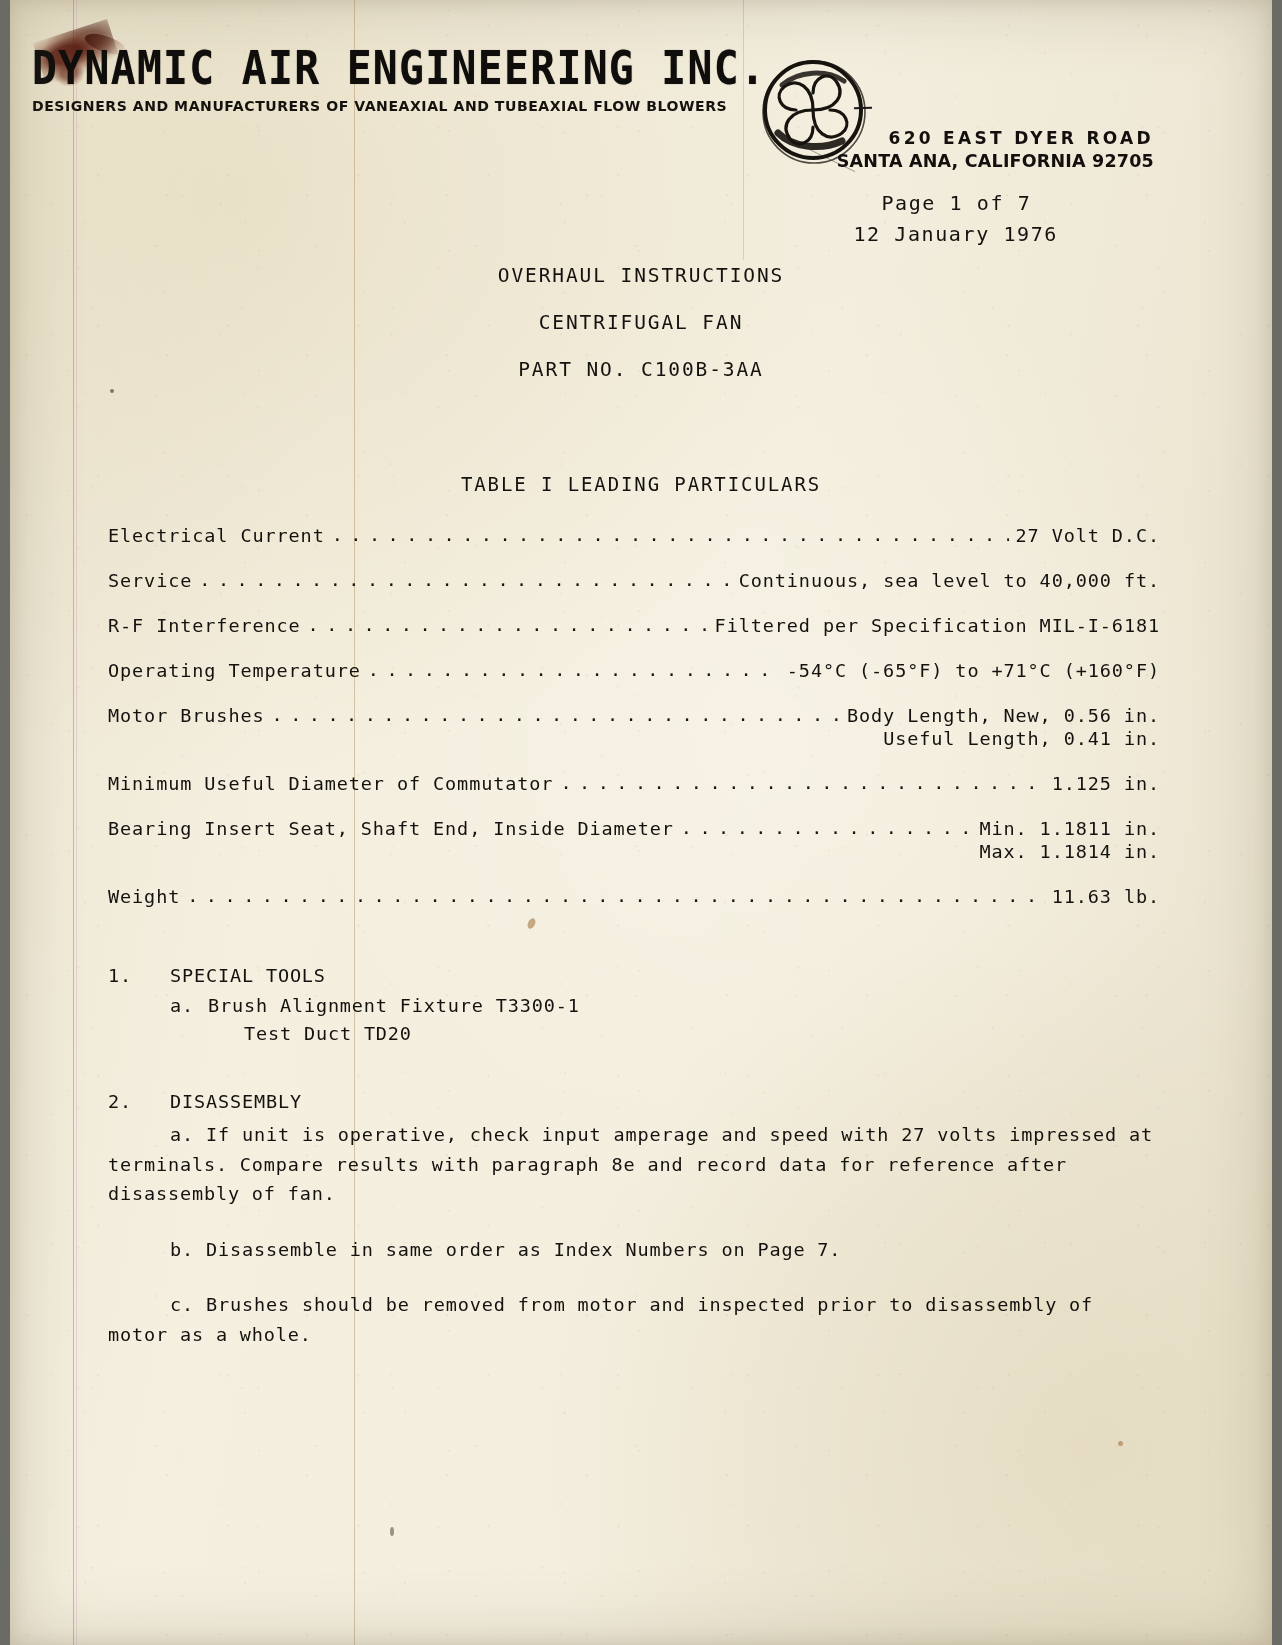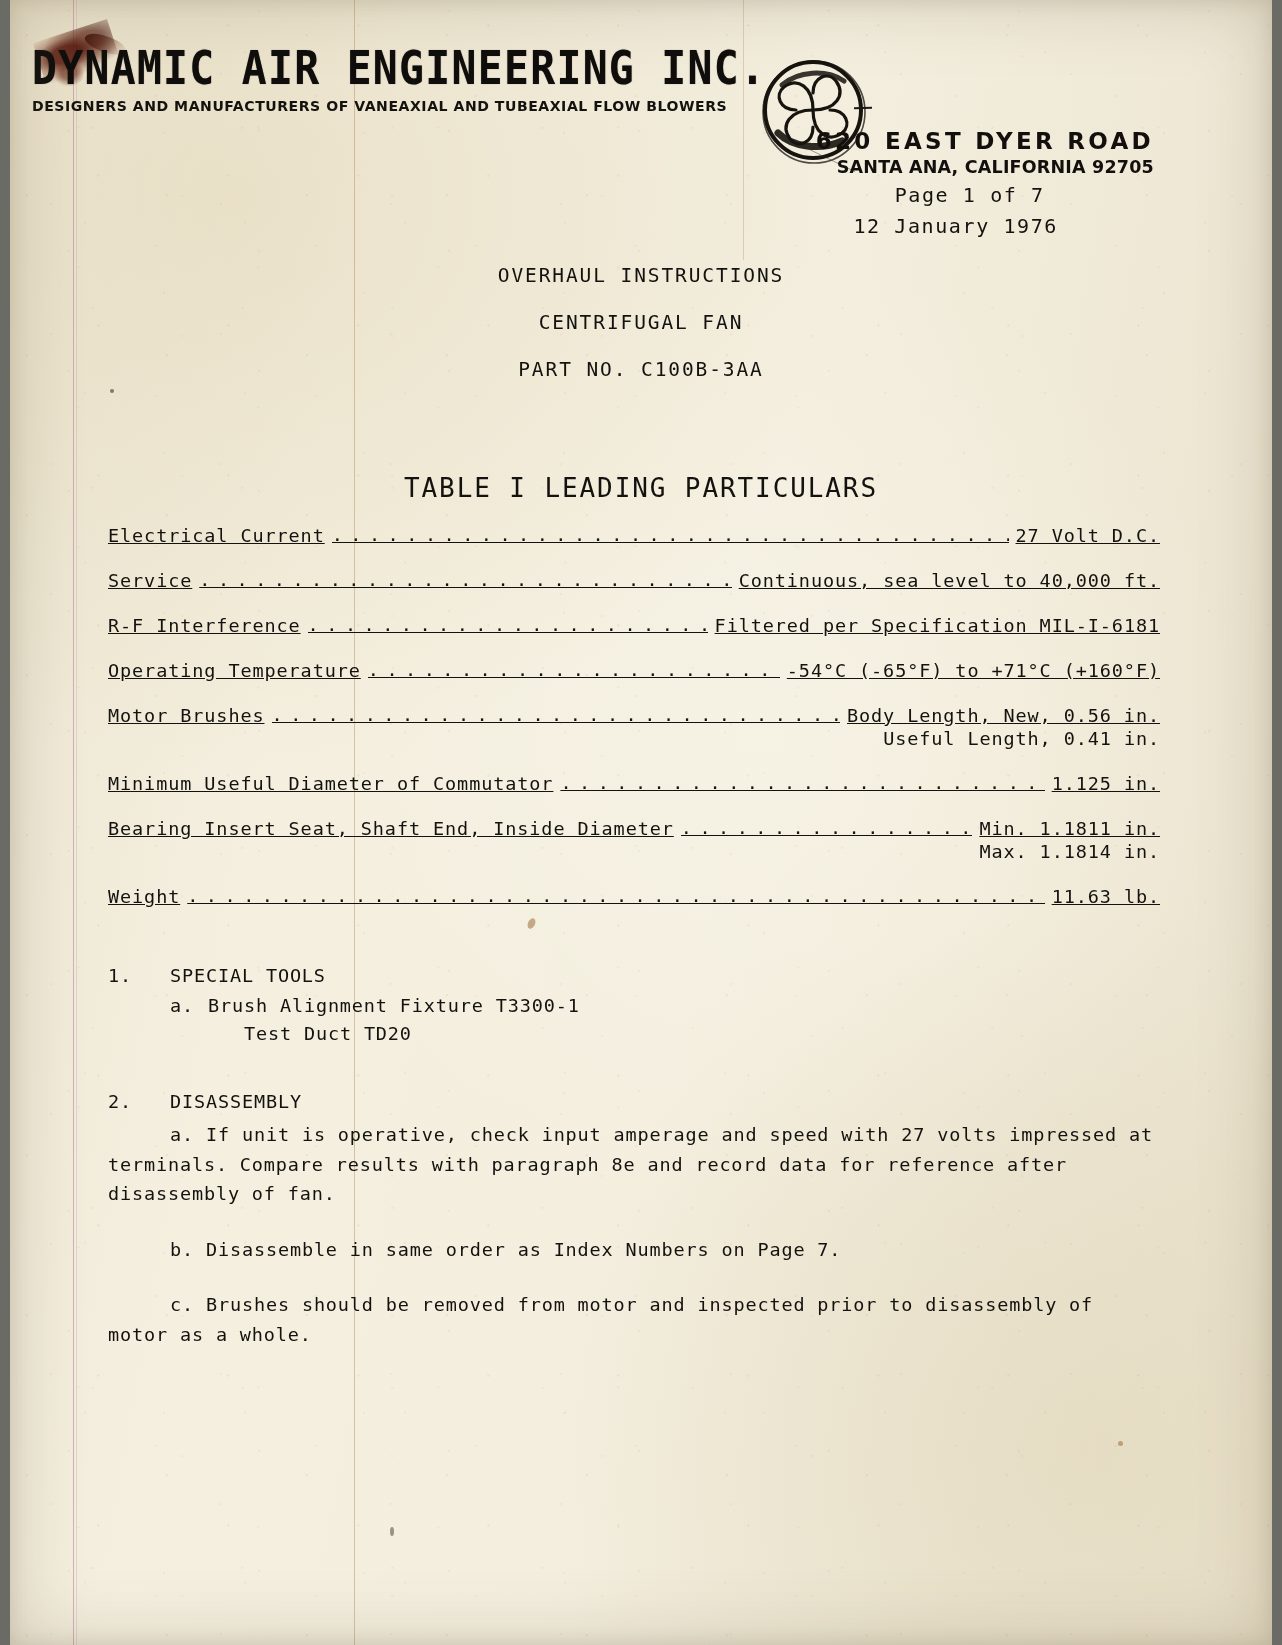--- a/index.html
+++ b/index.html
@@ -147,37 +147,37 @@
   
   .address {
     position: absolute;
     right: 118px;
     top: 128px;
     text-align: right;
     font-family: "DejaVu Sans", "Liberation Sans", sans-serif;
     color: #120f0d;
   }
   .addr-line1 {
-    font-size: 23px;
+    font-size: 17px;
     font-weight: 700;
     letter-spacing: 3.3px;
     white-space: nowrap;
   }
   .addr-line2 {
     margin-top: 3px;
     font-size: 17.5px;
     font-weight: 700;
     letter-spacing: .2px;
     white-space: nowrap;
   }
   .pageinfo {
     position: absolute;
     right: 214px;
-    top: 180px;
-    text-align: center;
+    top: 188px;
+    text-align: left;
     font-size: 20px;
     line-height: 31px;
     letter-spacing: 1.6px;
     white-space: nowrap;
   }
   .pageinfo .dateline { margin-left: -28px; }
 
   
   .titleblock {
     position: absolute;
@@ -187,41 +187,40 @@
     font-size: 19.5px;
     line-height: 47px;
     letter-spacing: 1.9px;
   }
   .titleblock .t-line { white-space: nowrap; }
   .table-heading {
     position: absolute;
     left: 0; right: 0;
     top: 473px;
     text-align: center;
-    font-size: 26px;
+    font-size: 19px;
     letter-spacing: 1.9px;
     white-space: nowrap;
   }
 
   
   .particulars {
     position: absolute;
     left: 98px;
     top: 525px;
     width: 1052px;
     font-size: 18.5px;
     letter-spacing: .9px;
   }
   .prow {
     display: flex;
     align-items: baseline;
     width: 100%;
     margin-bottom: 24px;
     white-space: nowrap;
-    text-decoration: underline;
   }
   .prow.tight { margin-bottom: 2px; }
   .plabel { flex: 0 0 auto; }
   .pdots {
     flex: 1 1 auto;
     overflow: hidden;
     margin: 0 7px;
     letter-spacing: 7.5px;
     color: #17140f;
     font-size: 18.5px;

